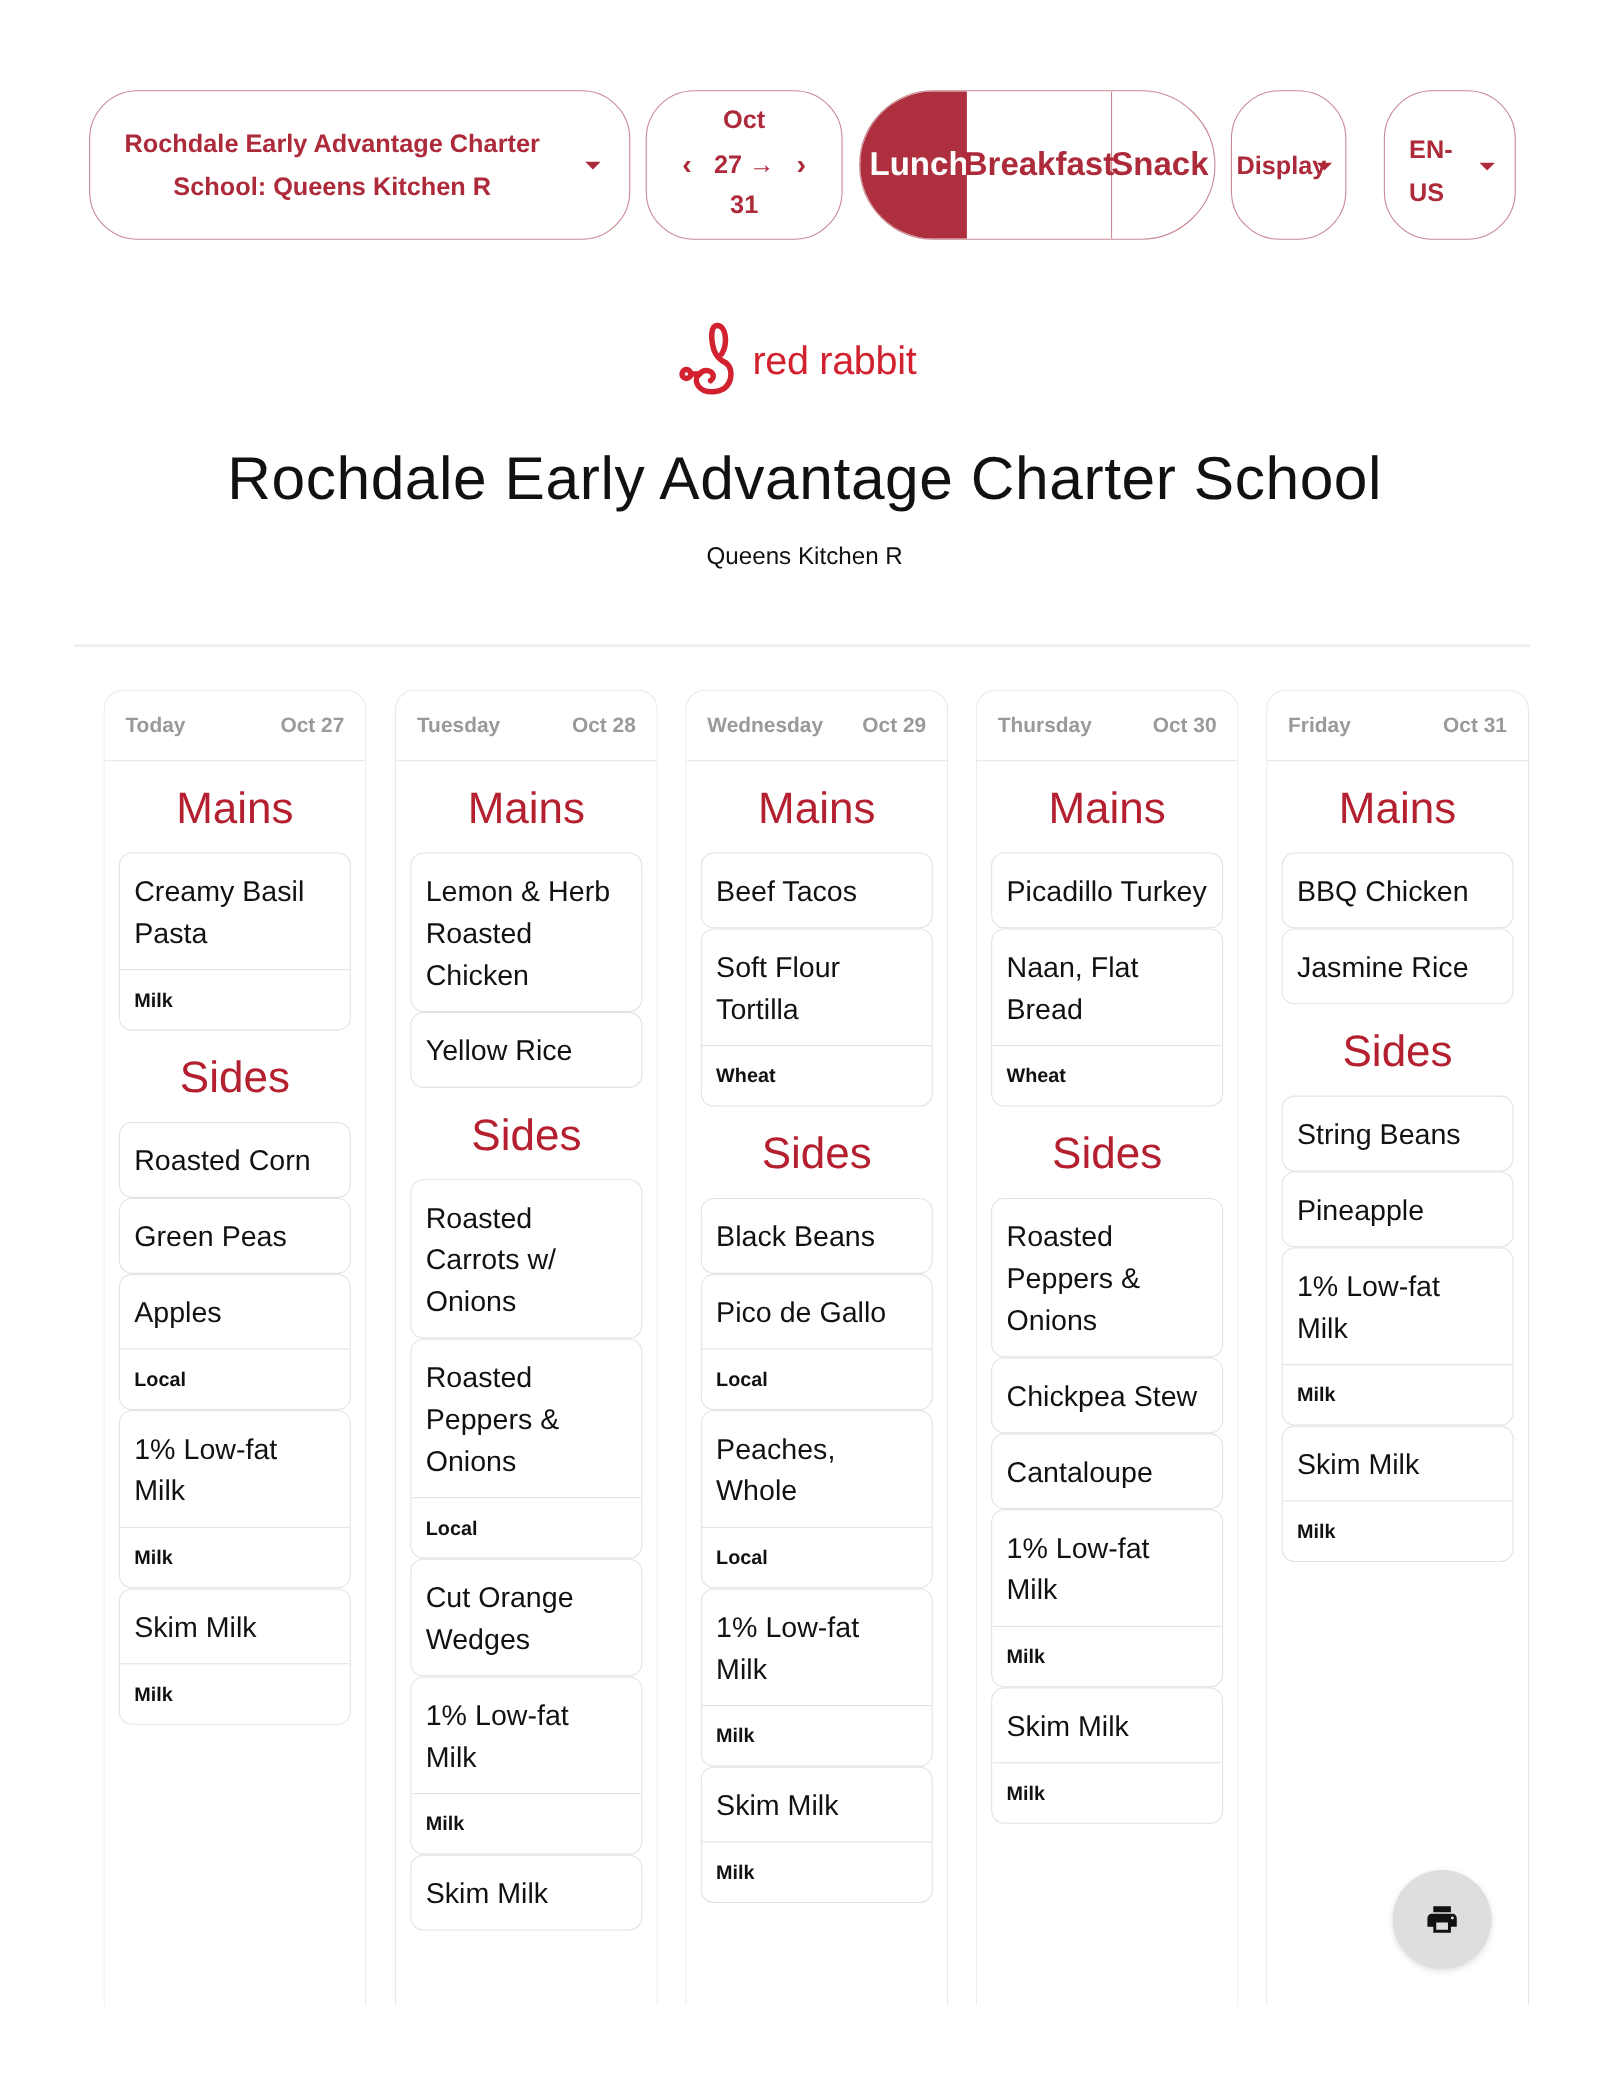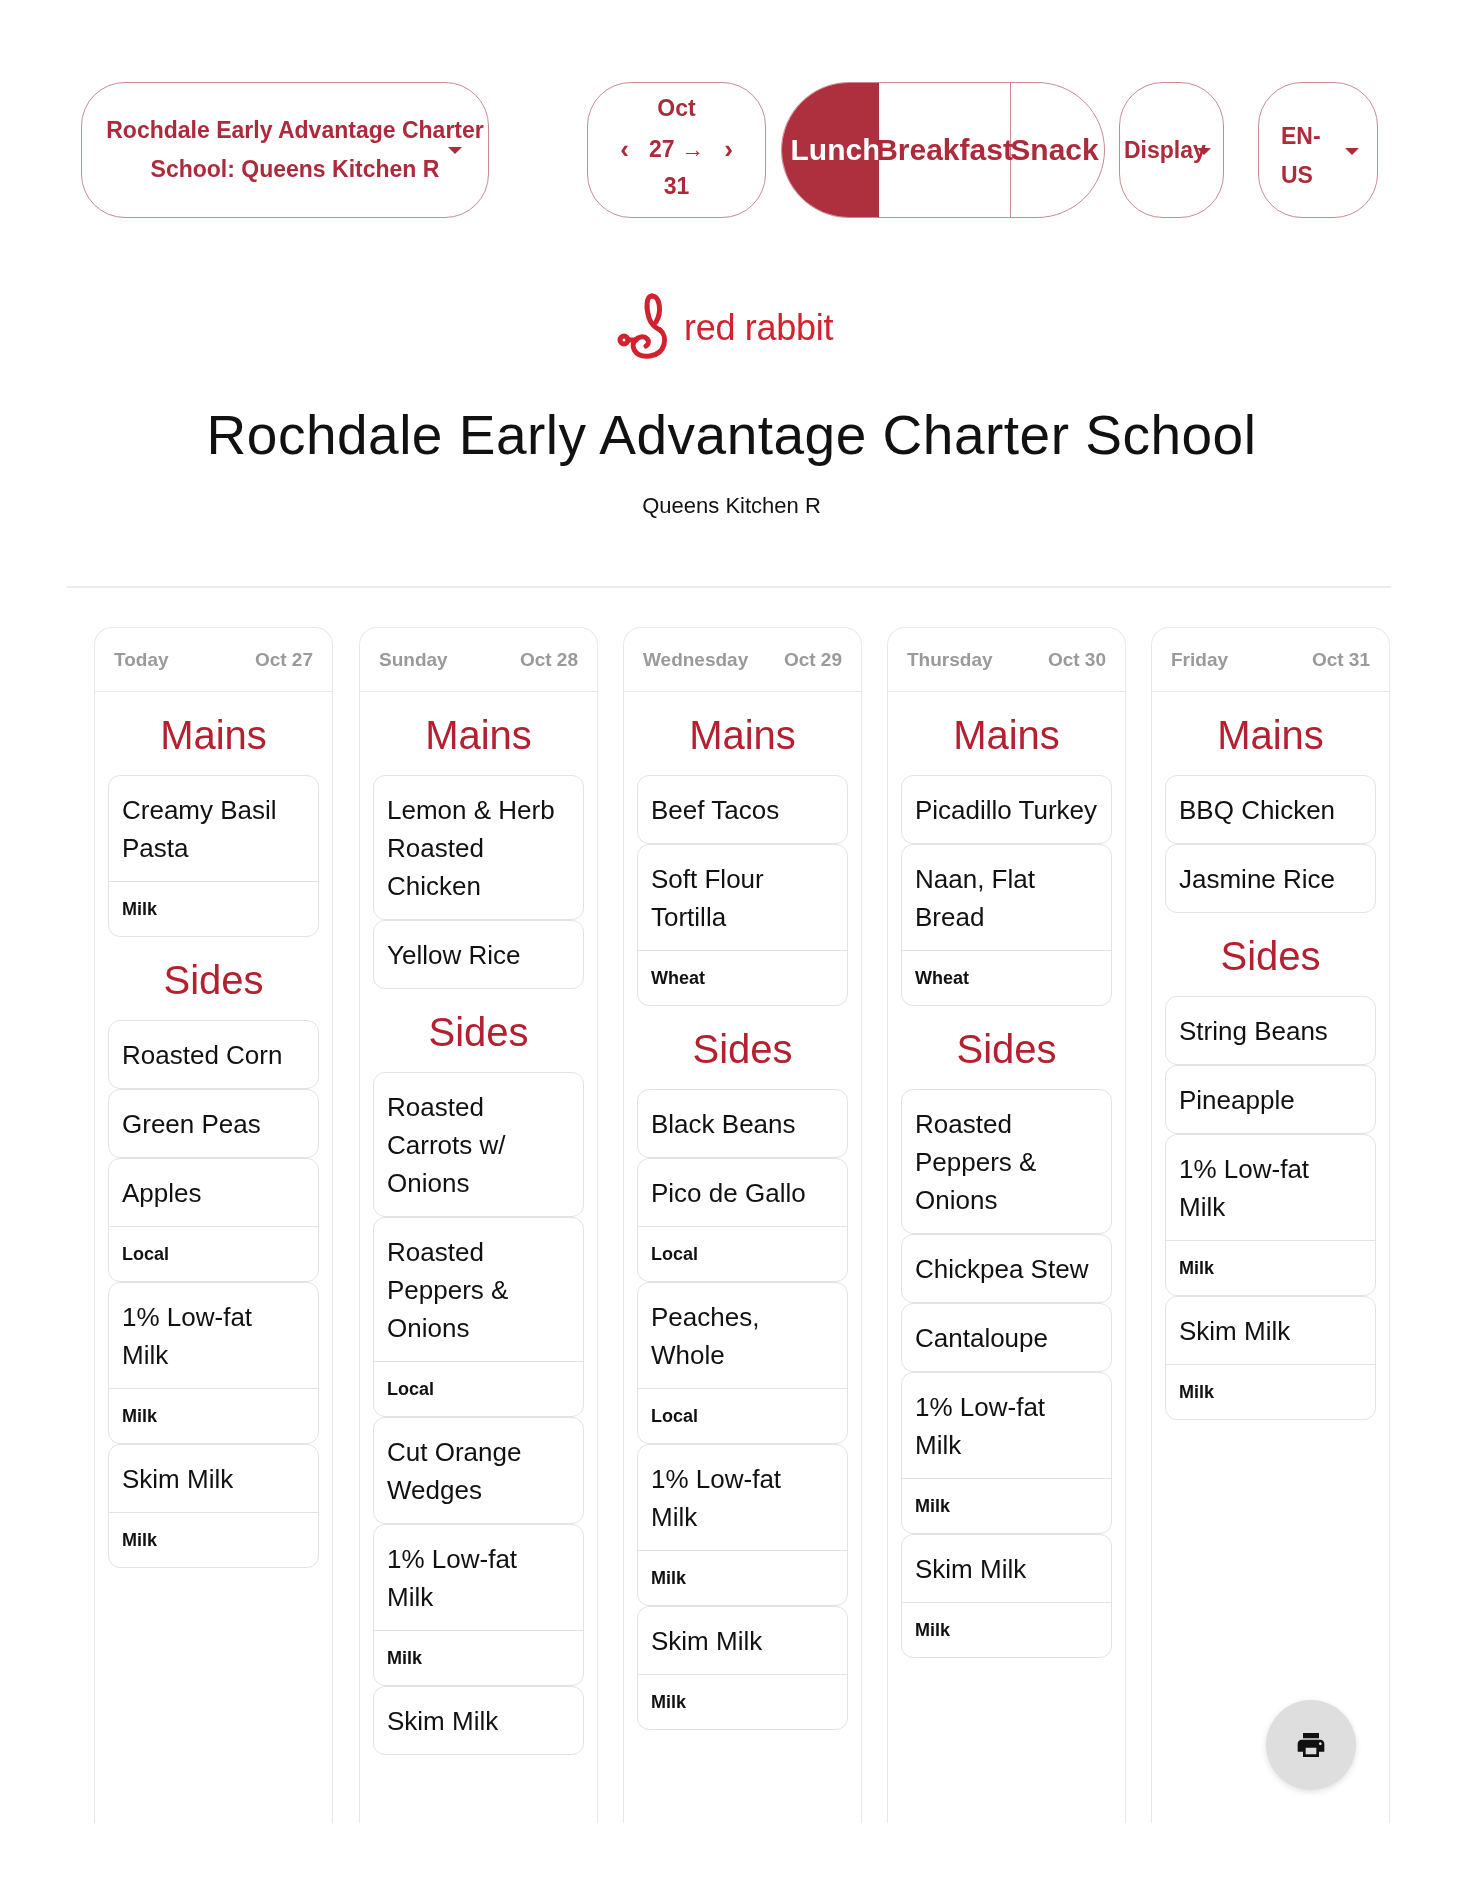--- a/index.html
+++ b/index.html
@@ -1,21 +1,21 @@
 <!DOCTYPE html>
 <html><head>
 <meta charset="utf-8">
 <style>
   * { box-sizing: border-box; margin: 0; padding: 0; }
   html, body { width: 1463px; height: 1899px; background: #ffffff; overflow: hidden; }
   body { font-family: "Liberation Sans", "DejaVu Sans", sans-serif; color: #111; position: relative; }
 
   .controls { position: absolute; top: 82px; left: 81px; height: 136px; width: 1300px; }
   .ctl { position: absolute; top: 0; height: 136px; border: 1.5px solid #c98a93; border-radius: 44px; background: #fff; color: #ad2a3a; font-weight: 600; }
-  .school-select { left: 0; width: 408px; display: flex; align-items: center; }
+  .school-select { left: 0; width: 492px; display: flex; align-items: center; }
   .school-select .txt { width: 420px; text-align: center; font-size: 23px; line-height: 39px; padding-left: 20px; }
   .caret { width: 0; height: 0; border-left: 7px solid transparent; border-right: 7px solid transparent; border-top: 7px solid #ad2a3a; display: inline-block; }
   .school-select .caret { position: absolute; right: 26px; top: 64px; }
 
   .date-nav { left: 506px; width: 179px; text-align: center; font-size: 23px; }
   .date-nav .row1 { position: absolute; top: 12px; left: 0; right: 0; }
   .date-nav .row2 { position: absolute; top: 51px; left: 0; right: 0; display: flex; justify-content: center; align-items: center; gap: 0; }
   .date-nav .row3 { position: absolute; top: 90px; left: 0; right: 0; }
   .chev { font-size: 26px; width: 34px; text-align: center; cursor: pointer; }
   .date-nav .mid { width: 70px; }
@@ -129,21 +129,21 @@
           <div class="item-tag">Milk</div>
         </div>
         <div class="item">
           <div class="item-name">Skim Milk</div>
           <div class="item-tag">Milk</div>
         </div>
       </div>
     </div>
     <div class="day-col" style="left: 359px;">
       <div class="day-head">
-        <span>Sunday</span>
+        <span>Tuesday</span>
         <span>Oct 28</span>
       </div>
       <div class="day-body">
         <div class="section-title">Mains</div>
         <div class="item">
           <div class="item-name">Lemon &amp; Herb Roasted Chicken</div>
         </div>
         <div class="item">
           <div class="item-name">Yellow Rice</div>
         </div>

